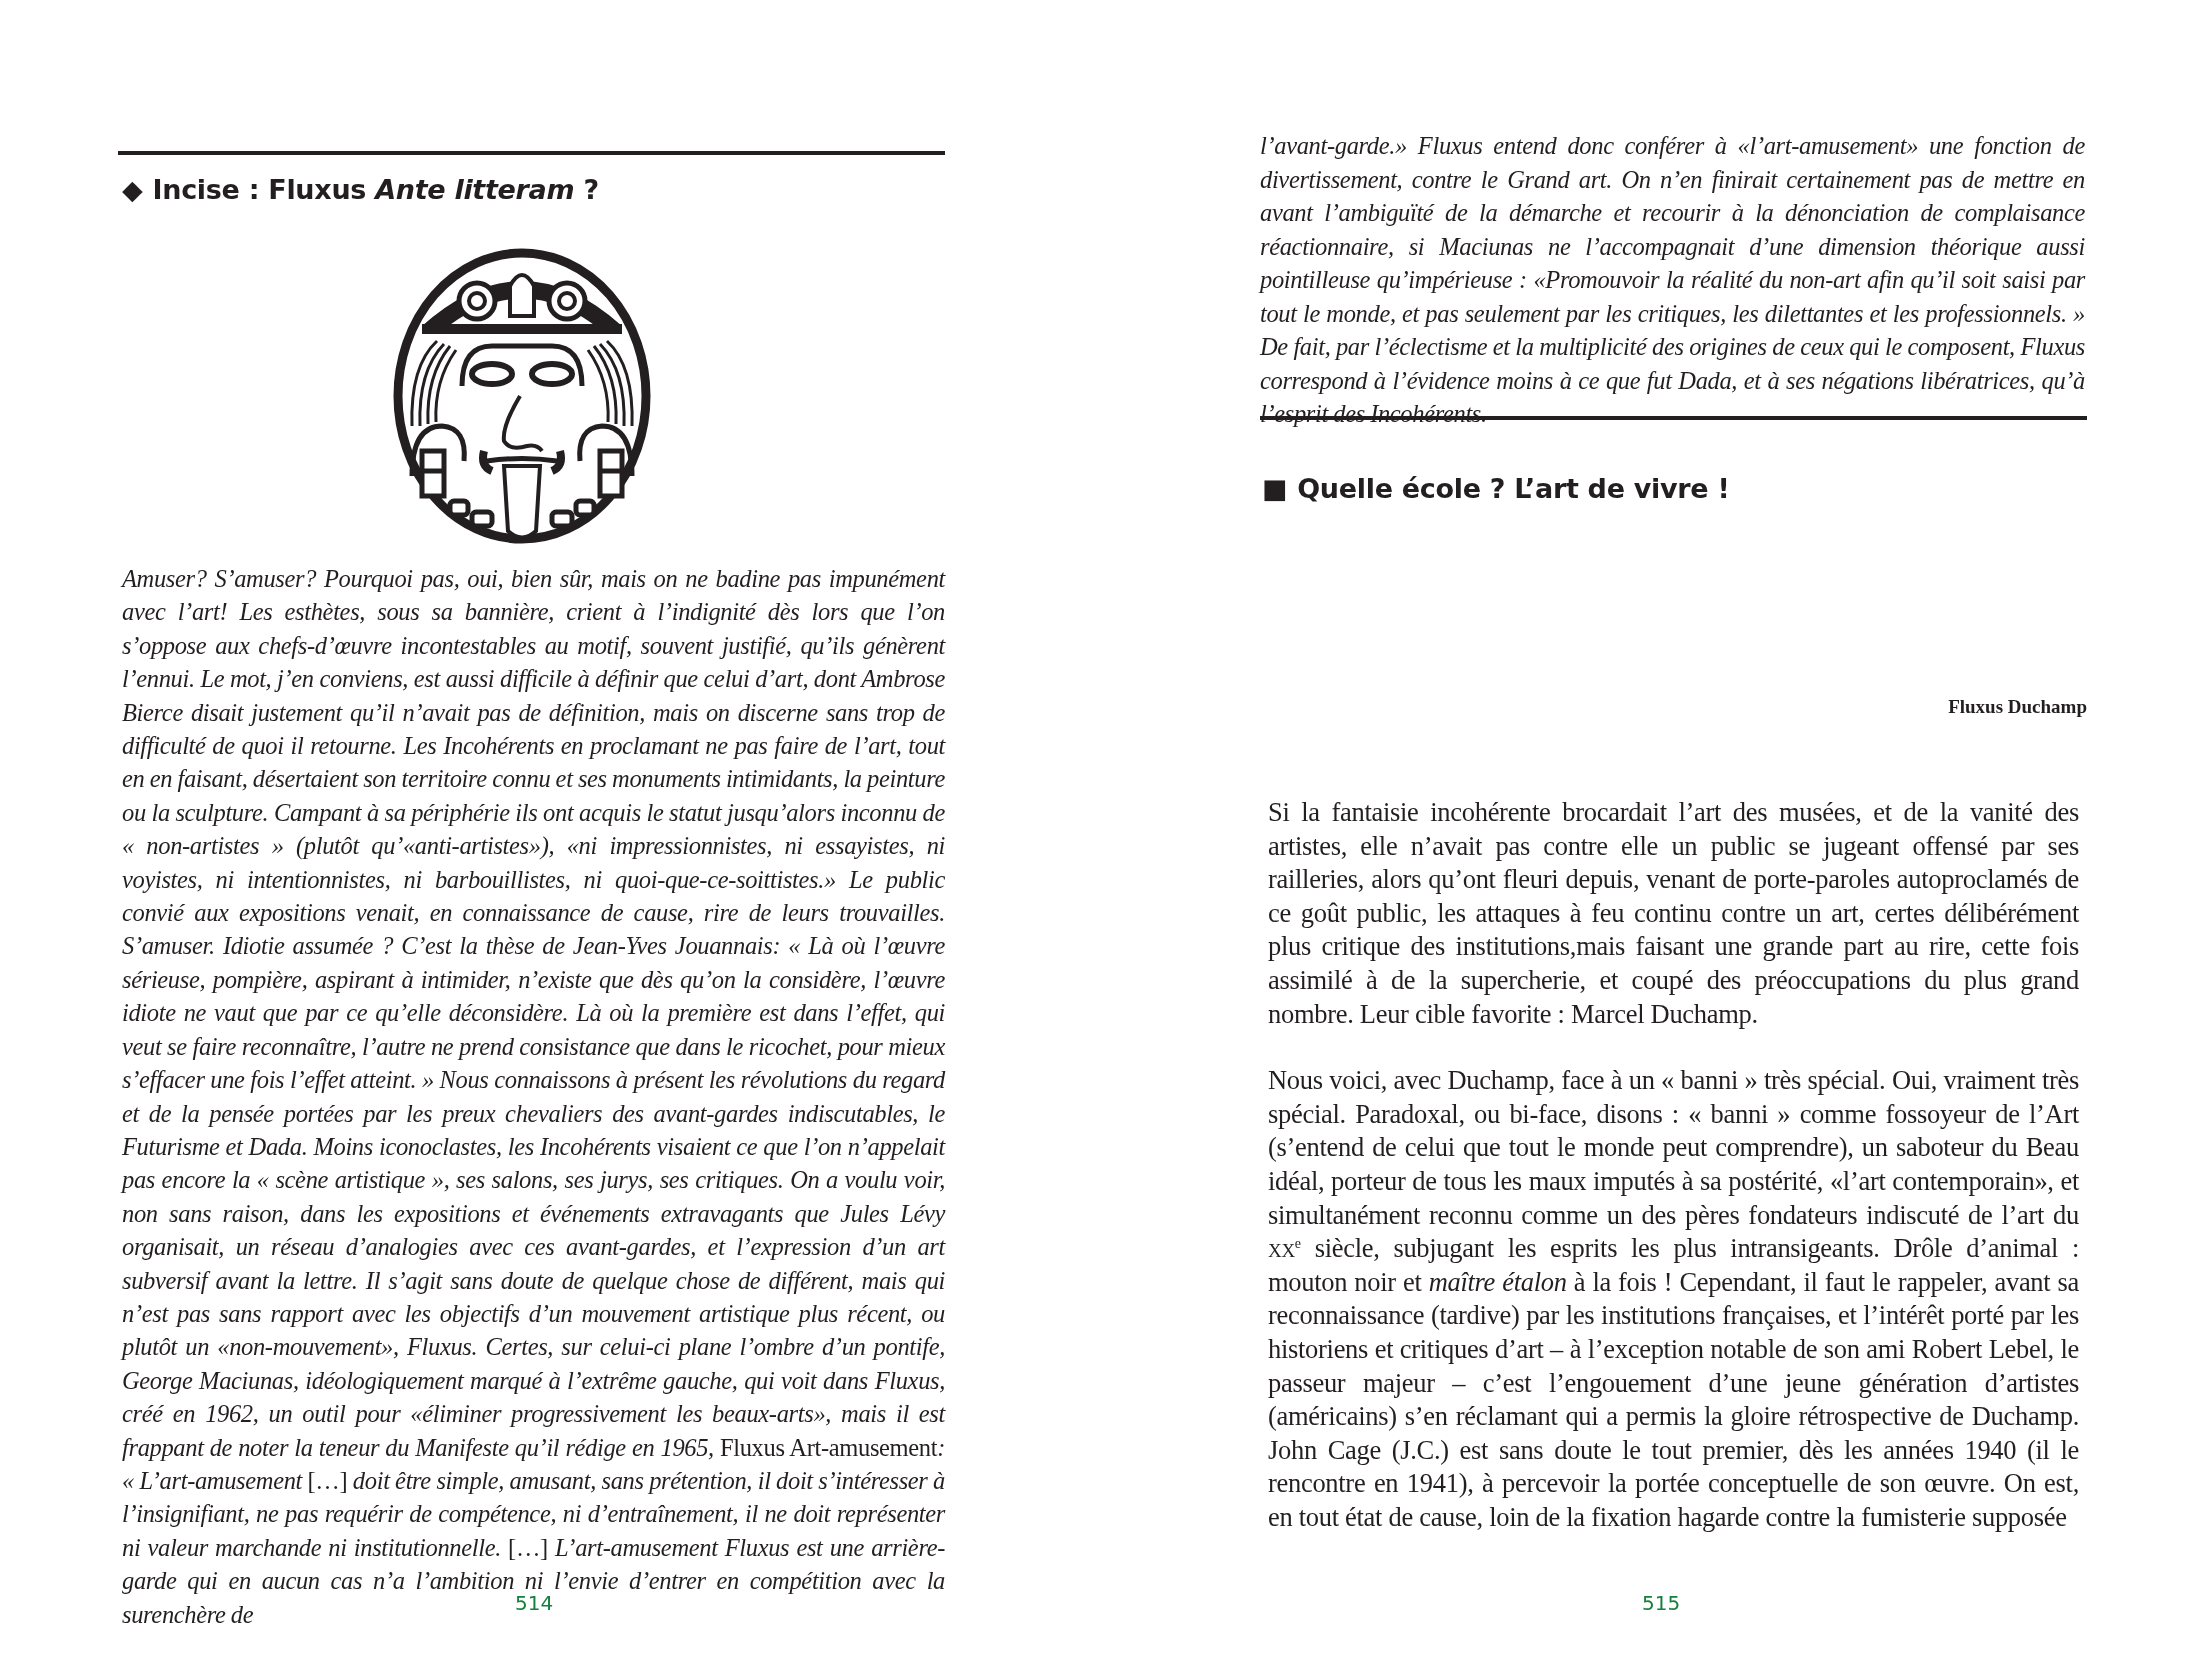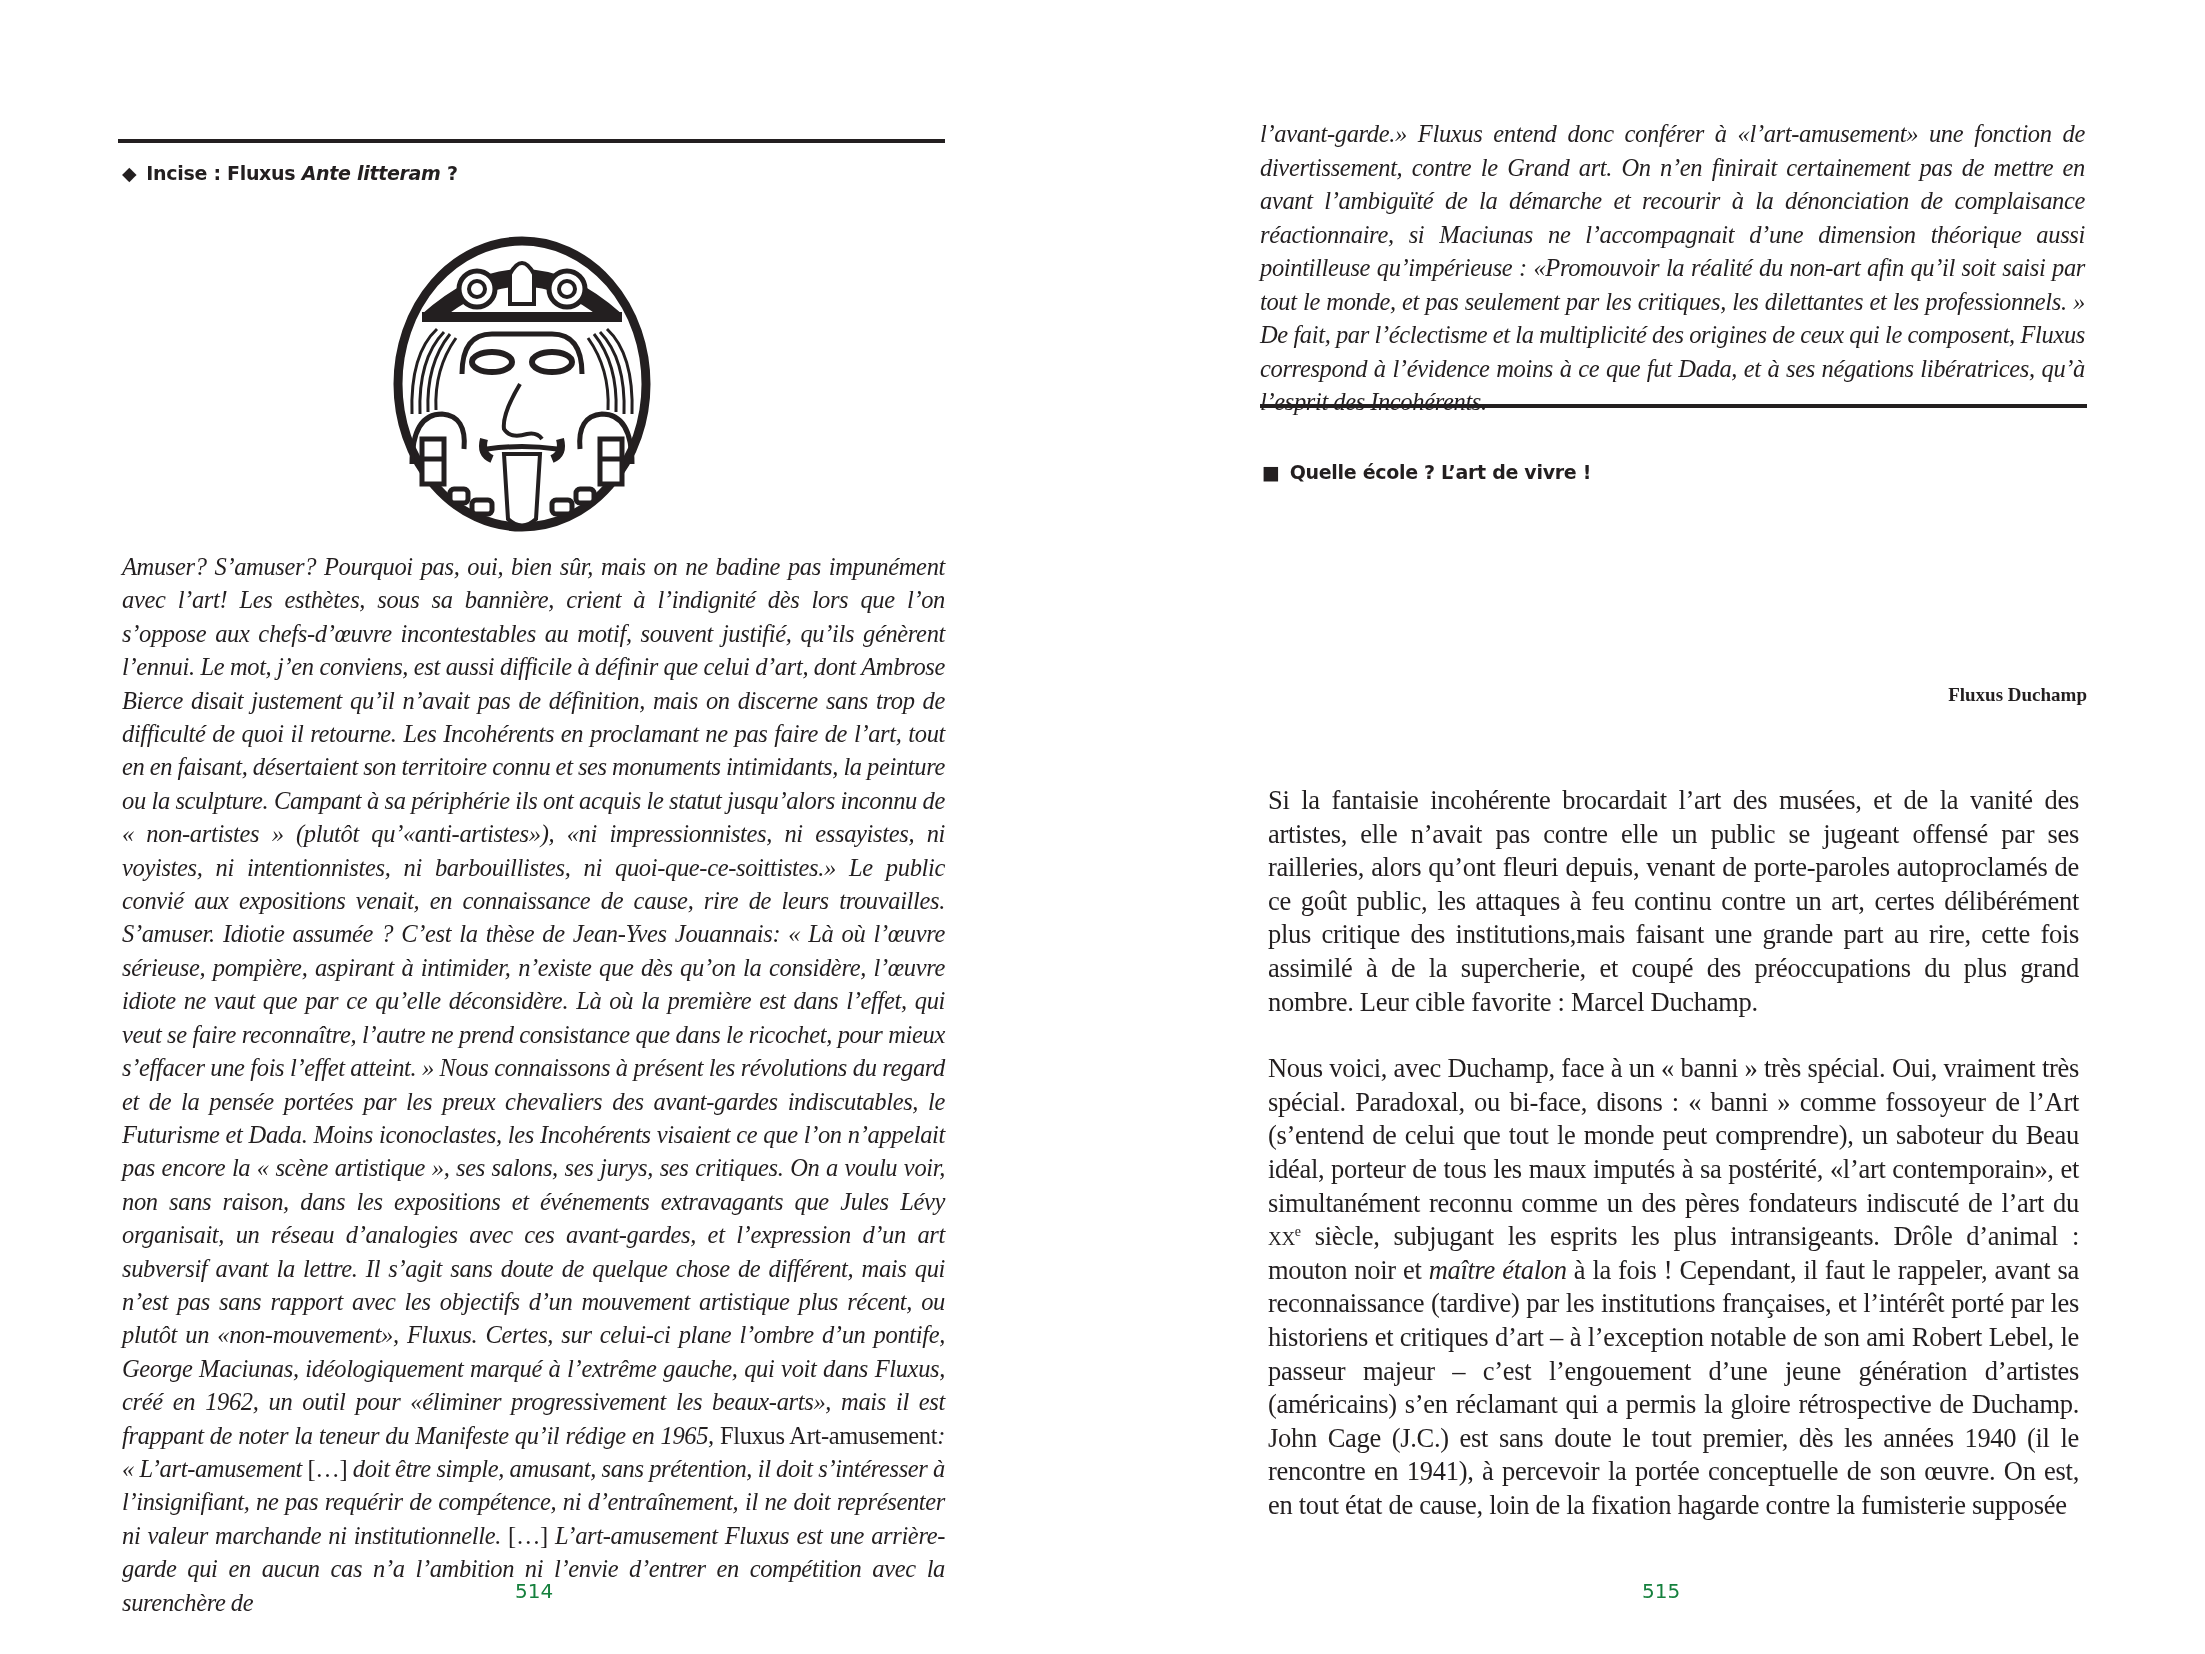--- a/index.html
+++ b/index.html
@@ -1,27 +1,27 @@
 <!DOCTYPE html>
 <html><head>
 <meta charset="utf-8">
 <style>
   html, body { margin: 0; padding: 0; background: #ffffff; }
   body { width: 2205px; height: 1654px; position: relative; overflow: hidden; color: #231f20; }
-  .page { position: absolute; top: 4px; height: 1298px; }
+  .page { position: absolute; top: 16px; height: 1298px; }
   .page-left { left: 0; width: 1102px; }
   .page-right { left: 1102px; width: 1103px; }
 
   .rule { position: absolute; height: 4px; background: #231f20; }
 
   .heading {
     position: absolute;
     font-family: "DejaVu Sans", sans-serif;
     font-weight: bold;
-    font-size: 19px;
+    font-size: 27px;
     letter-spacing: -0.3px;
     white-space: nowrap;
   }
   .heading .it { font-style: italic; }
   .heading .glyph { display: inline-block; margin-right: 10px; }
 
   .italic-body {
     position: absolute;
     font-family: "Liberation Serif", serif;
     font-style: italic;

